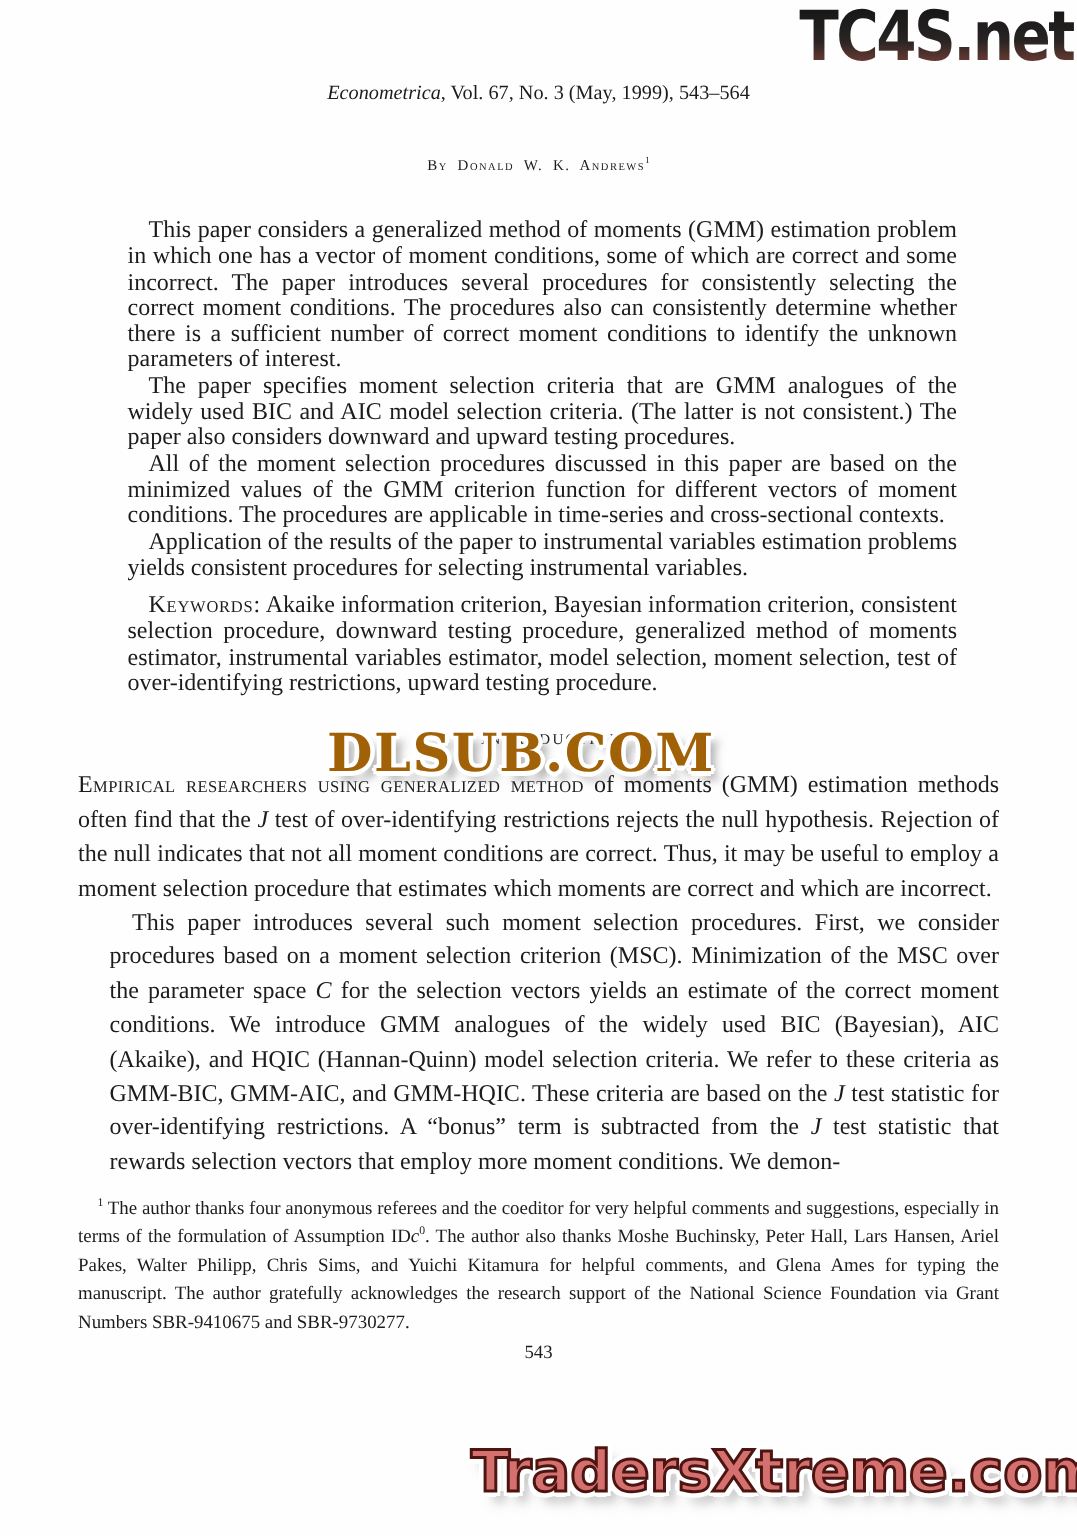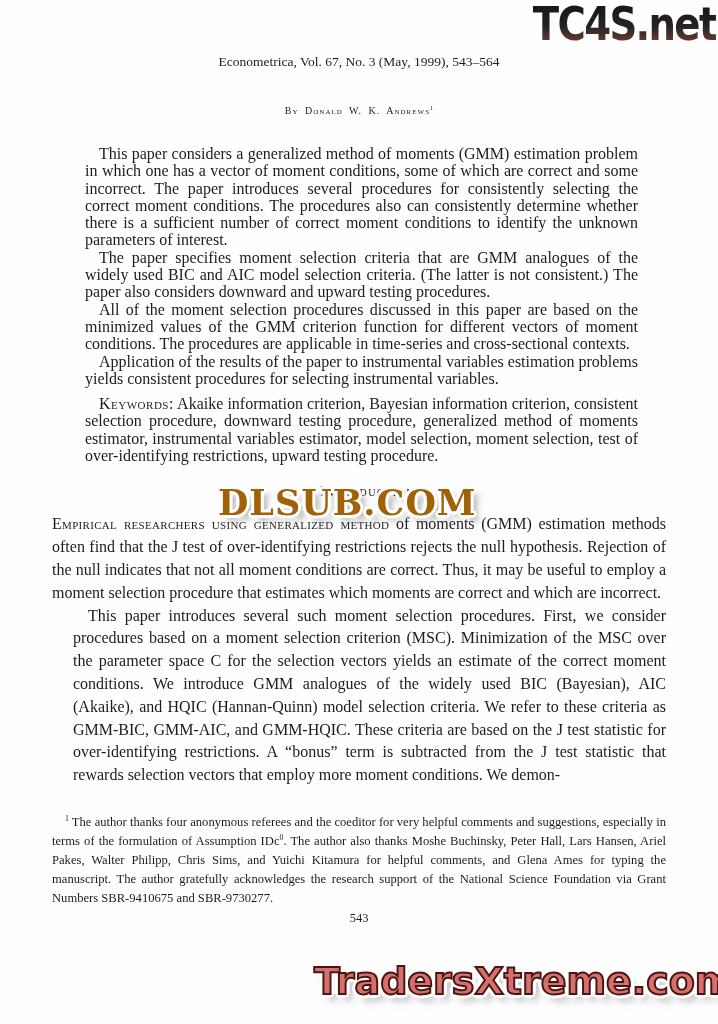--- a/index.html
+++ b/index.html
@@ -7,21 +7,21 @@
     width: 718px; height: 1024px;
     background: #ffffff;
     font-family: "Liberation Serif", serif;
     color: #1c1c1c;
     position: relative;
     overflow: hidden;
   }
   .page { position: absolute; inset: 0; background: #fefefe; overflow: hidden; }
   .content { position: relative; z-index: 1; padding: 53px 52px 0 52px; }
 
-  .italic { }
+  .italic { font-style: italic; }
   .sc { font-variant: small-caps; }
   sup { font-size: 0.62em; vertical-align: super; line-height: 0; }
 
   .journal-line { text-align: center; font-size: 13.5px; line-height: 17px; }
 
   .title { margin: 20px 0 0 0; text-align: center; font-weight: normal;
            font-size: 15.5px; line-height: 21.5px; letter-spacing: 0.5px; word-spacing: 4px; }
   .title-line { display: block; }
 
   .byline { margin-top: 35px; text-align: center; font-size: 10px; }
@@ -33,21 +33,21 @@
   .keywords .sc { letter-spacing: 0.5px; }
 
   .section-heading { margin-top: 20px; text-align: center; font-size: 13.8px; }
   .section-heading .sec-title { margin-left: 7px; font-variant: small-caps; letter-spacing: 1.5px; }
 
   .body-text { margin-top: 13px; font-size: 16px; line-height: 22.8px; text-align: justify; }
   .body-text p { margin: 0; }
   .body-text p.indent { text-indent: 15px; margin-left: 21px; }
   .body-text .sc { letter-spacing: 0.3px; }
 
-  .footnote { margin-top: 26px; font-size: 12.6px; line-height: 19px; text-align: justify; }
+  .footnote { margin-top: 9px; font-size: 12.6px; line-height: 19px; text-align: justify; }
   .footnote p { margin: 0; text-indent: 13px; }
 
   .page-number { margin-top: 3px; text-align: center; font-size: 12.5px; }
 
   
   .wm { position: absolute; z-index: 6; white-space: nowrap; pointer-events: none; }
 
   .wm-tc4s {
     top: 0; right: 2px;
     font-family: "DejaVu Sans", sans-serif;

